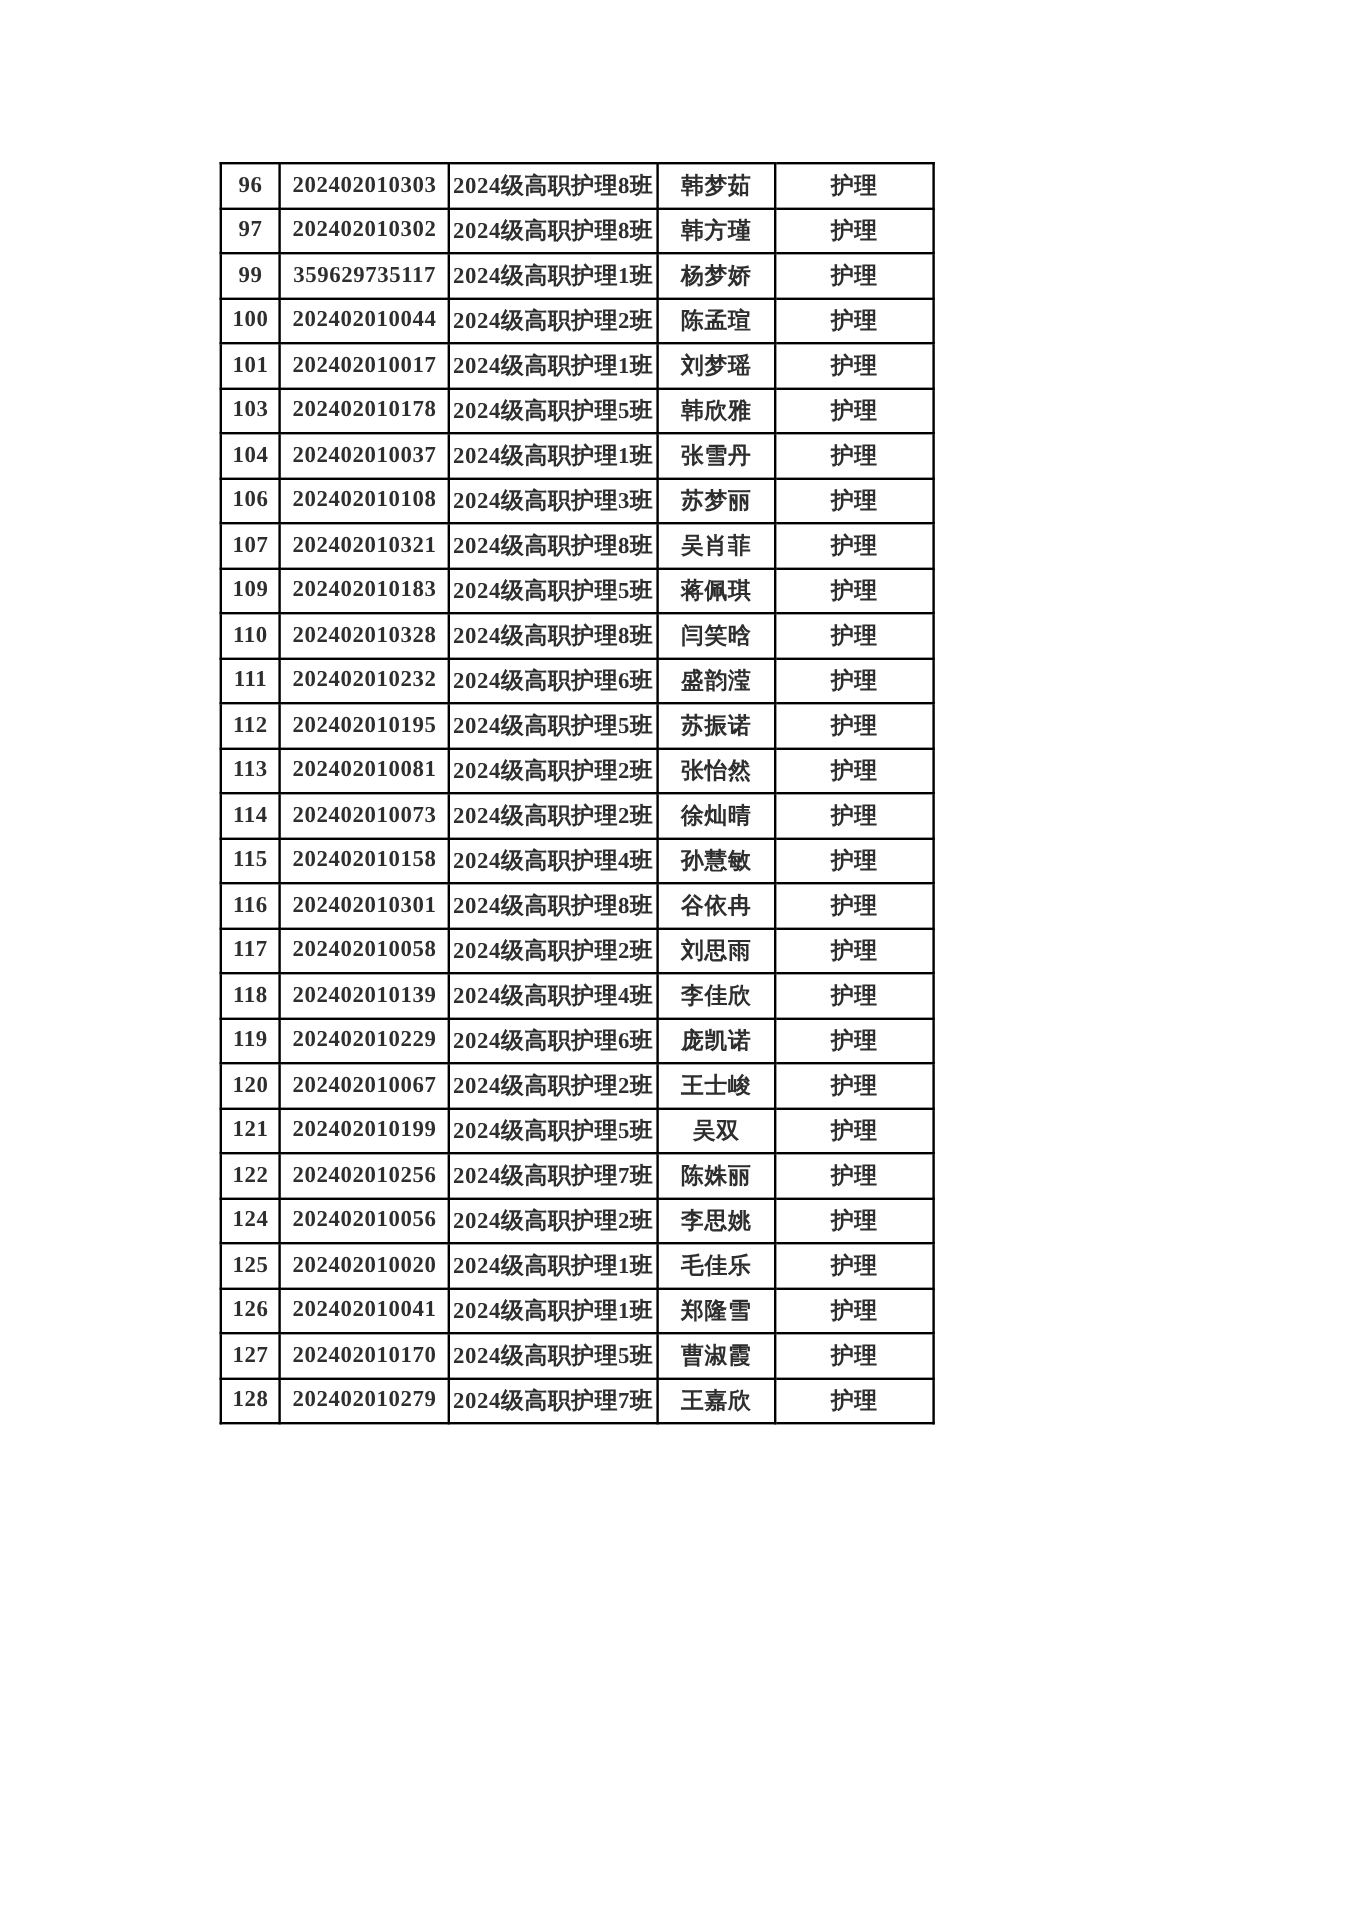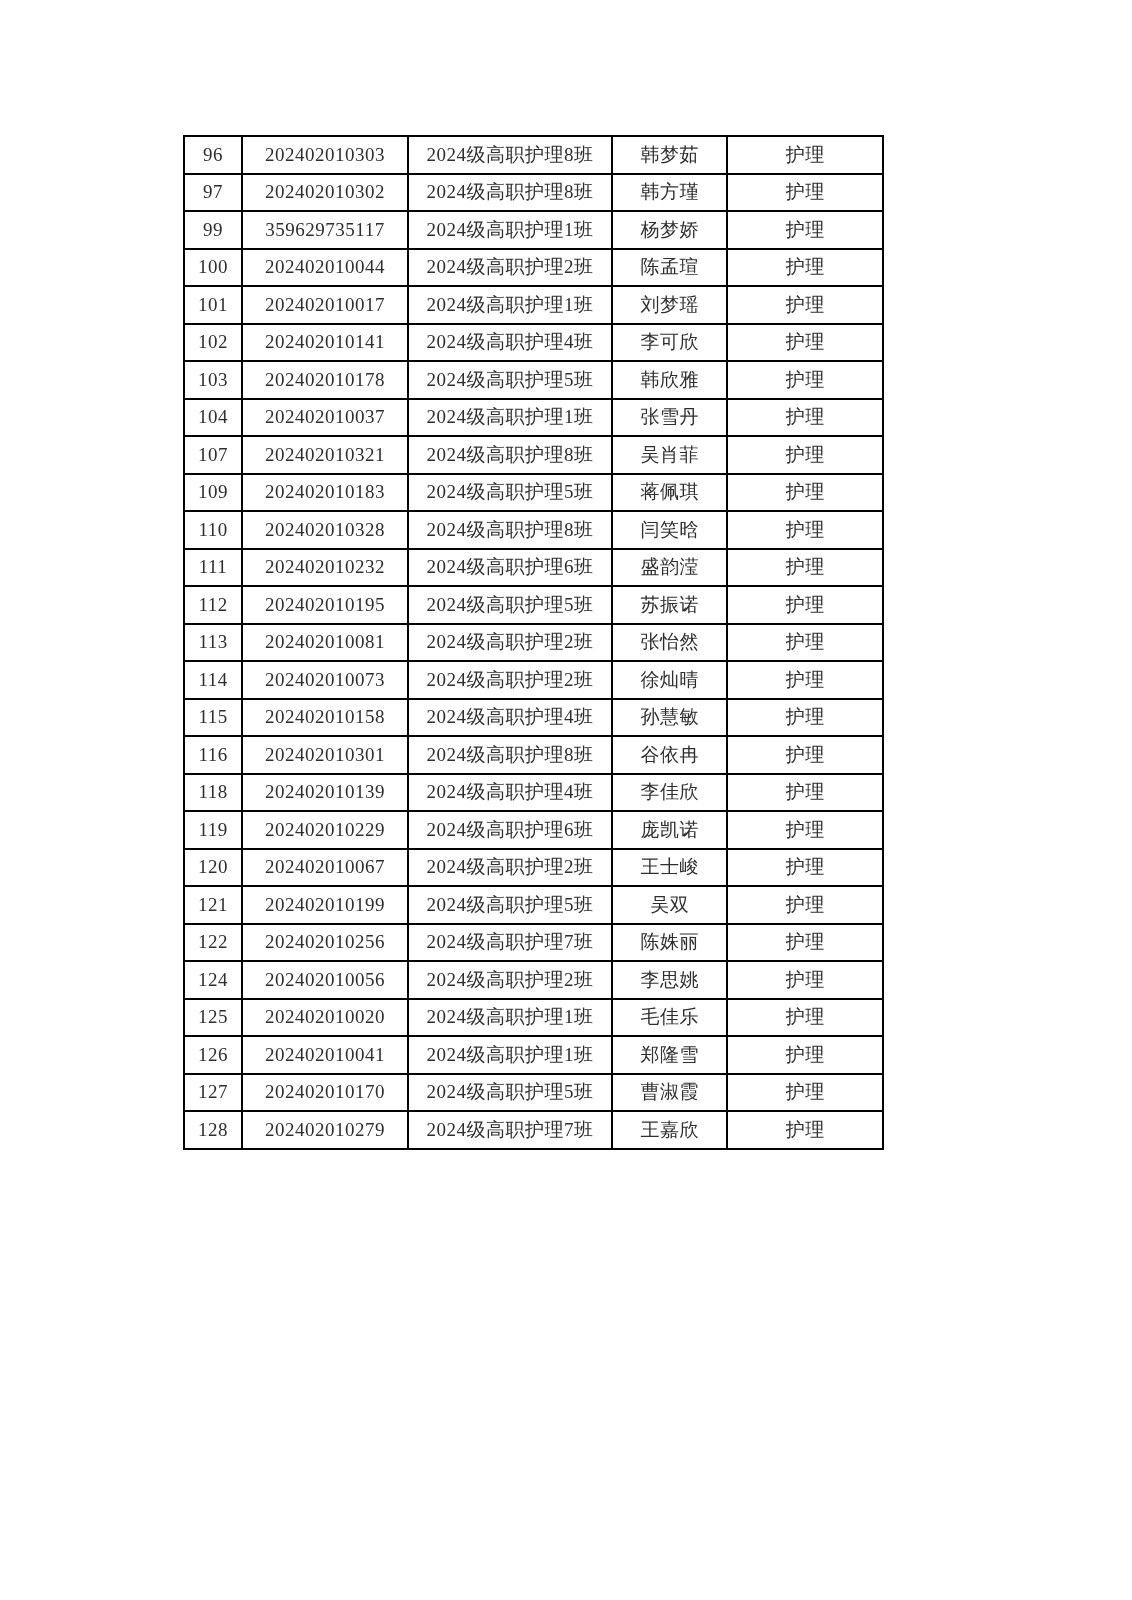--- a/index.html
+++ b/index.html
@@ -12,23 +12,24 @@
     width: 1132px;
     height: 1600px;
     background: #ffffff;
     overflow: hidden;
     font-family: "Liberation Serif", "DejaVu Serif", serif;
   }
   table.roster {
     position: absolute;
     left: 183px;
     top: 135px;
-    width: 701px;
+    width: 596px;
     border-collapse: collapse;
     table-layout: fixed;
+    font-weight: bold;
   }
   table.roster td {
     border: 2px solid #000000;
     height: 35.5px;
     text-align: center;
     vertical-align: middle;
     font-size: 19px;
     color: #2e2e2e;
     letter-spacing: 0.5px;
     white-space: nowrap;
@@ -84,38 +85,38 @@
           <td class="col-major">护理</td>
         </tr>
         <tr>
           <td class="col-index">101</td>
           <td class="col-id">202402010017</td>
           <td class="col-class">2024级高职护理1班</td>
           <td class="col-name">刘梦瑶</td>
           <td class="col-major">护理</td>
         </tr>
         <tr>
-          <td class="col-index">102</td>
-          <td class="col-id">202402010141</td>
-          <td class="col-class">2024级高职护理4班</td>
-          <td class="col-name">李可欣</td>
-          <td class="col-major">护理</td>
-        </tr>
-        <tr>
           <td class="col-index">103</td>
           <td class="col-id">202402010178</td>
           <td class="col-class">2024级高职护理5班</td>
           <td class="col-name">韩欣雅</td>
           <td class="col-major">护理</td>
         </tr>
         <tr>
           <td class="col-index">104</td>
           <td class="col-id">202402010037</td>
           <td class="col-class">2024级高职护理1班</td>
           <td class="col-name">张雪丹</td>
+          <td class="col-major">护理</td>
+        </tr>
+        <tr>
+          <td class="col-index">106</td>
+          <td class="col-id">202402010108</td>
+          <td class="col-class">2024级高职护理3班</td>
+          <td class="col-name">苏梦丽</td>
           <td class="col-major">护理</td>
         </tr>
         <tr>
           <td class="col-index">107</td>
           <td class="col-id">202402010321</td>
           <td class="col-class">2024级高职护理8班</td>
           <td class="col-name">吴肖菲</td>
           <td class="col-major">护理</td>
         </tr>
         <tr>
@@ -165,20 +166,27 @@
           <td class="col-id">202402010158</td>
           <td class="col-class">2024级高职护理4班</td>
           <td class="col-name">孙慧敏</td>
           <td class="col-major">护理</td>
         </tr>
         <tr>
           <td class="col-index">116</td>
           <td class="col-id">202402010301</td>
           <td class="col-class">2024级高职护理8班</td>
           <td class="col-name">谷依冉</td>
+          <td class="col-major">护理</td>
+        </tr>
+        <tr>
+          <td class="col-index">117</td>
+          <td class="col-id">202402010058</td>
+          <td class="col-class">2024级高职护理2班</td>
+          <td class="col-name">刘思雨</td>
           <td class="col-major">护理</td>
         </tr>
         <tr>
           <td class="col-index">118</td>
           <td class="col-id">202402010139</td>
           <td class="col-class">2024级高职护理4班</td>
           <td class="col-name">李佳欣</td>
           <td class="col-major">护理</td>
         </tr>
         <tr>

